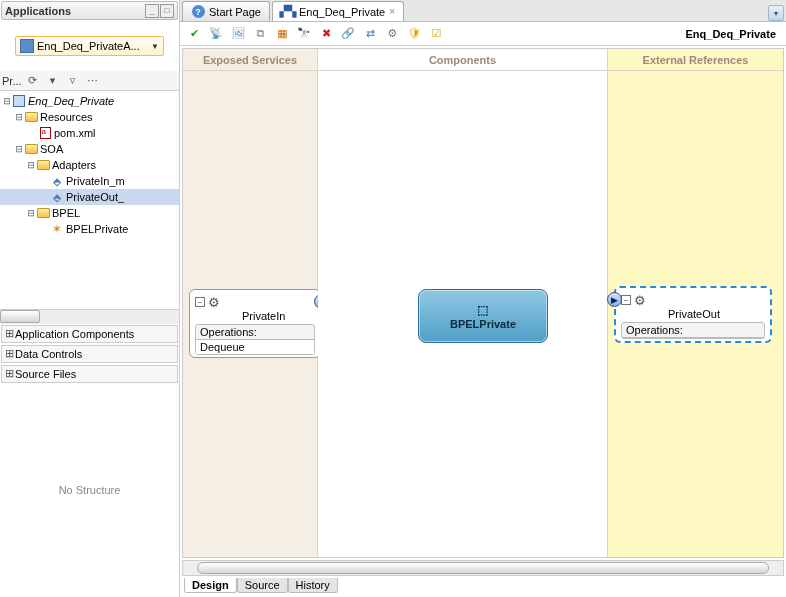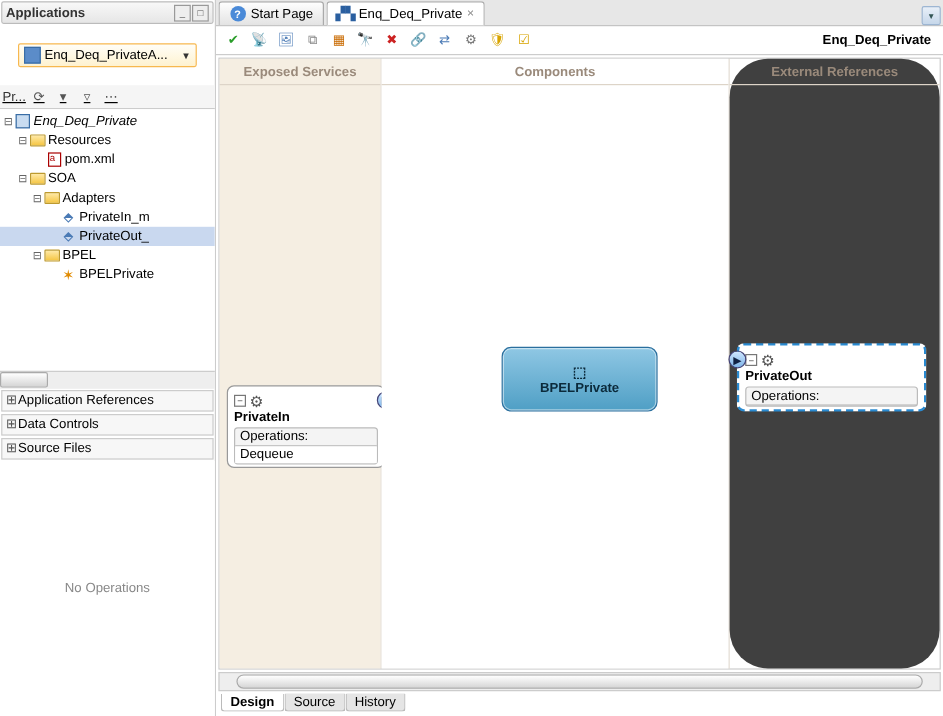--- a/index.html
+++ b/index.html
@@ -7,21 +7,21 @@
 
 
 .left-col { width: 180px; display: flex; flex-direction: column; border-right: 1px solid #ccc; }
 .panel-header { background: linear-gradient(#f8f8f8,#e6e6e6); border: 1px solid #bbb; border-radius: 2px; height: 19px; display: flex; align-items: center; padding: 0 3px; margin: 1px; }
 .panel-header .title { flex: 1; font-weight: bold; color: #333; }
 .hdr-btn { width: 14px; height: 14px; border: 1px solid #999; background: #eee; margin-left: 1px; display:flex;align-items:center;justify-content:center;font-size:8px;color:#555; }
 .app-combo { margin: 15px; height: 20px; border: 1px solid #f7b84f; background: linear-gradient(#fffef8,#fef2d0); border-radius: 2px; display: flex; align-items: center; padding: 0 4px; }
 .app-combo .icon { width: 14px; height: 14px; background:#5b8cc9;border:1px solid #3a6da6;margin-right:3px; }
 .app-combo .lbl { flex:1; color:#000; }
 .app-combo .arrow{ color:#333;font-size:8px; }
-.proj-toolbar{ height: 20px; background:#f5f5f5; border-bottom:1px solid #ccc;display:flex;align-items:center;padding:0 2px;gap:2px;text-decoration:underline; }
+.proj-toolbar{ height: 20px; background:#f5f5f5; border-bottom:1px solid #ccc;display:flex;align-items:center;padding:0 2px;gap:2px; }
 .proj-toolbar span{font-size:11px;color:#333;}
 .proj-toolbar .tb-btn{width:18px;height:16px;display:flex;align-items:center;justify-content:center;color:#555;}
 .tree { flex:1; overflow:auto; background:#fff; padding: 2px 0; }
 .tree-row { display:flex; align-items:center; height:16px; white-space:nowrap; }
 .tree-row .exp{width:10px;text-align:center;color:#666;font-size:9px;}
 .tree-row .ind{display:inline-block;}
 .tree-row .ticon{width:14px;height:13px;margin-right:2px;display:inline-flex;align-items:center;justify-content:center;}
 .tree-row.sel{background:#c9d8ef;}
 .folder{background:linear-gradient(#ffe9a6,#f5c644);border:1px solid #bd9a2f;width:13px;height:10px;border-radius:1px;}
 .file-j{background:#fff;border:1px solid #a00;width:11px;height:12px;position:relative;}
@@ -48,30 +48,30 @@
 .tabs-bar .spacer{flex:1;}
 .tabs-bar .rbtn{width:16px;height:16px;background:linear-gradient(#e8eff8,#c6d7ea);border:1px solid #9db6d3;border-radius:2px;margin-right:2px;display:flex;align-items:center;justify-content:center;color:#355;font-size:8px;}
 .toolbar{height:24px;border-bottom:1px solid #ccc;display:flex;align-items:center;padding:0 6px;gap:5px;background:#fff;}
 .toolbar .tbtn{width:17px;height:17px;display:flex;align-items:center;justify-content:center;}
 .toolbar .title-r{margin-left:auto;font-weight:bold;color:#000;margin-right:4px;}
 
 .canvas-wrap{flex:1;display:flex;flex-direction:column;}
 .canvas{flex:1;display:flex;position:relative;border:1px solid #ccc;margin:2px;}
 .lane{display:flex;flex-direction:column;position:relative;}
 .lane-hdr{height:22px;display:flex;align-items:center;justify-content:center;font-weight:bold;color:#9a8a7b;border-bottom:1px solid #ddd4c8;}
-.lane.exposed{width:134px;background:#f5eee2;gap:32px;}
+.lane.exposed{width:134px;background:#f5eee2;}
 .lane.components{flex:1;background:#fff;text-align:right;}
-.lane.external{width:175px;background:#404040;border-radius:32px;}
+.lane.external{width:175px;background:#fef9c3;}
 .lane-body{flex:1;position:relative;}
 .lane-sep{width:1px;background:#ddd4c8;}
 
 .svc-box{position:absolute;border:1px solid #999;border-radius:6px;background:#fff;padding:4px 5px 2px 5px;width:132px;}
 .svc-box.sel{border:2px dashed #2a8ad0;}
 .svc-box .sb-top{display:flex;align-items:center;gap:3px;height:16px;}
-.svc-box .sb-name{font-weight:bold;color:#000;}
+.svc-box .sb-name{font-weight:normal;color:#000;margin-left:47px;}
 .svc-box .sb-ops{border:1px solid #bbb;border-radius:3px;margin-top:2px;background:#f4f4f4;}
 .svc-box .sb-ops-h{padding:1px 4px;border-bottom:1px solid #bbb;}
 .svc-box .sb-ops-b{padding:1px 4px;background:#fff;}
 .svc-min{width:10px;height:10px;border:1px solid #777;background:#fff;display:flex;align-items:center;justify-content:center;font-size:8px;color:#444;}
 .gear-ico{font-size:13px;color:#555;}
 .arrow-badge{position:absolute;width:15px;height:15px;border:1px solid #447;border-radius:50%;background:linear-gradient(#cfe6ff,#7fb5e8);right:-9px;top:4px;display:flex;align-items:center;justify-content:center;color:#124;font-size:9px;}
 .arrow-badge.left{left:-9px;right:auto;}
 
 .bpel{position:absolute;left:50%;top:240px;transform:translateX(-50%);width:130px;height:54px;border:1px solid #2a6f9e;border-radius:8px;background:linear-gradient(#8fc7e4,#4f9fc5);display:flex;flex-direction:column;align-items:center;justify-content:center;color:#0b2a3b;font-weight:bold;box-shadow:inset 0 0 0 1px rgba(255,255,255,.5);}
 .bpel .comp-ico{font-size:12px;margin-bottom:1px;color:#0b2a3b;}
@@ -167,33 +167,33 @@
       <span class="ticon file-bpel">✶</span>
       <span>BPELPrivate</span>
     </div>
   </div>
   <div class="panel-scroll-x">
       <div class="thumb"></div>
     </div>
 
   <div class="collapsed-sec">
     <span class="plus">⊞</span>
-      <span>Application References</span>
+      <span>Application Components</span>
   </div>
   <div class="collapsed-sec">
     <span class="plus">⊞</span>
       <span>Data Controls</span>
   </div>
   <div class="collapsed-sec">
     <span class="plus">⊞</span>
       <span>Source Files</span>
   </div>
 
   <div class="structure">
-    <span>No Operations</span>
+    <span>No Structure</span>
   </div>
 </div>
 
 <div class="right-col">
   <div class="tabs-bar">
     <div class="ed-tab">
       <span class="ticon">
           <span class="blue-q">?</span>
         </span>
       <span>Start Page</span>

